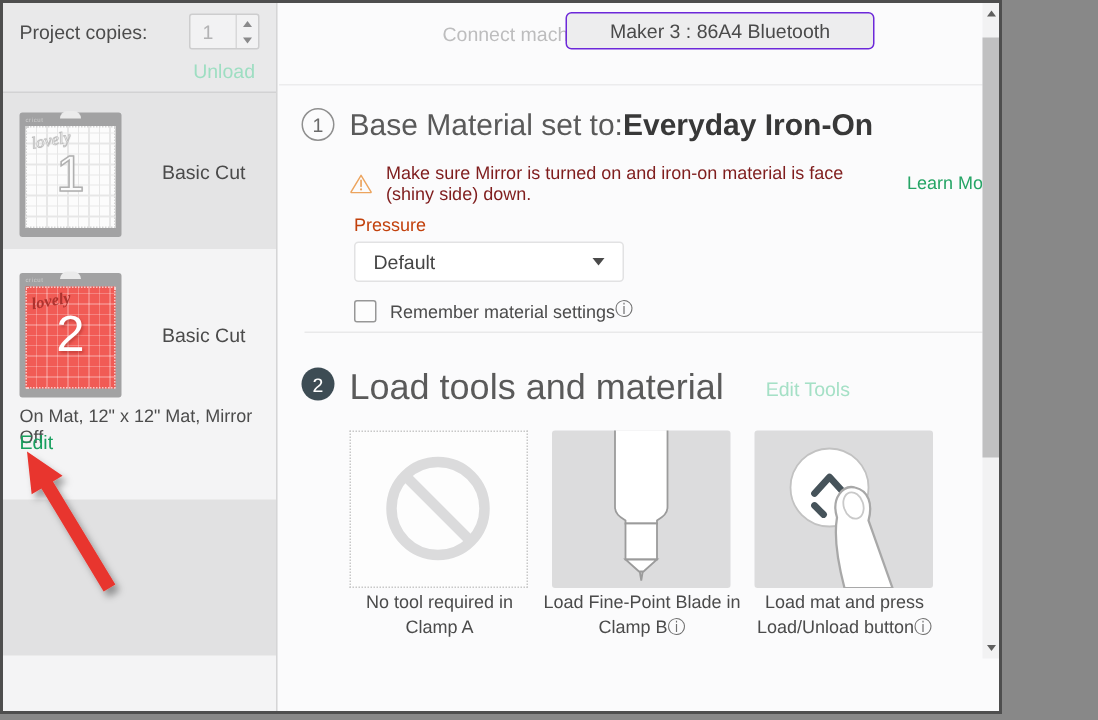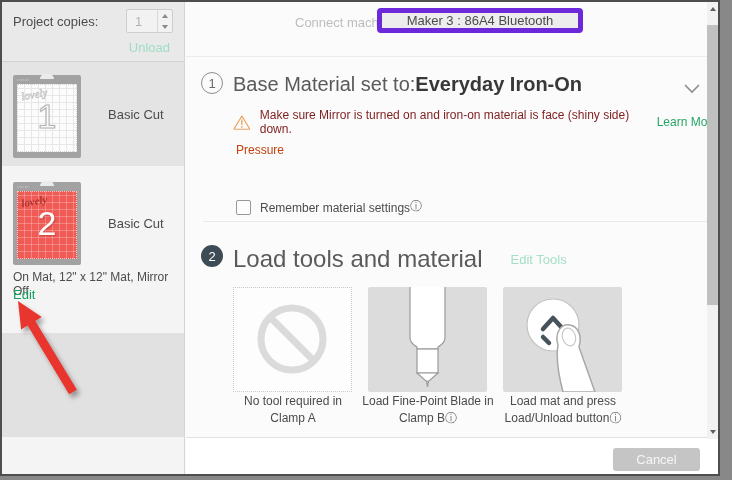--- a/index.html
+++ b/index.html
@@ -1,19 +1,19 @@
 <!DOCTYPE html>
 <html><head>
 <meta charset="utf-8">
 <style>
   * { margin:0; padding:0; box-sizing:border-box; }
   html,body { background:#888; }
   body { font-family:"Liberation Sans","DejaVu Sans",sans-serif; }
   #app {
-    position:relative; width:720px; height:476px;
+    position:relative; width:668px; height:476px;
     border:2px solid #4e4e4e; background:#fbfbfc; overflow:hidden;
   }
 
   
   .sidebar { position:absolute; left:0; top:0; width:183px; height:476px;
     background:#f4f4f5; border-right:1px solid #d5d5d6; }
   .copies-panel { position:absolute; left:0; top:0; width:100%; height:60px;
     background:#e9e9ea; border-bottom:1px solid #d2d2d3; }
   .copies-label { position:absolute; left:11px; top:12px; font-size:13px; color:#4c4c4c; }
   .copies-control { position:absolute; left:124px; top:7px; width:47px; height:24px;
@@ -55,21 +55,21 @@
   .mat-label { position:absolute; left:106px; font-size:13px; color:#4b4b4b; }
 
   .mat-info { position:absolute; left:11px; top:268px; font-size:12px; color:#4c4c4c; }
   .edit-link { position:absolute; left:11px; top:285px; font-size:13px; font-weight:normal; color:#18a05f; cursor:pointer; }
   .red-arrow-svg { position:absolute; left:0; top:0; pointer-events:none; z-index:6; }
 
   
   .content { position:absolute; left:184px; top:0; right:0; bottom:0; background:#fbfbfc; }
   .connect-label { position:absolute; left:109px; top:13px; font-size:13px; color:#bdbdbe; }
   .machine-btn { position:absolute; left:191px; top:6px; width:206px; height:25px;
-    background:#ededee; border:5px solid #6d28d9; border-radius:4px;
+    background:#ededee; border:1px solid #6d28d9; border-radius:4px;
     font-size:13px; color:#4a4a4a; display:flex; align-items:center; justify-content:center; cursor:pointer; }
   .top-divider { position:absolute; left:0; top:54px; width:533px; height:1px; background:#ececed; }
 
   .step-circle { position:absolute; width:22px; height:22px; border-radius:50%;
     font-size:13px; display:flex; align-items:center; justify-content:center; }
   .step1-circle { left:15px; top:70px; border:1px solid #8f8f8f; color:#6a6a6a; }
   .step2-circle { left:15px; top:243px; background:#3d4c54; color:#fff; }
 
   .step1-title { position:absolute; left:47px; top:71px; font-size:20px; color:#5a5a5a; }
   .step1-title b { color:#383838; font-weight:bold; }
@@ -198,20 +198,24 @@
       <svg width="19" height="17" viewBox="0 0 19 17">
         <path d="M9.5 1.6 L17.7 15.1 Q18 15.8 17.2 15.8 L1.8 15.8 Q1 15.8 1.3 15.1 Z" fill="none" stroke="#eca45e" stroke-width="1.2" stroke-linejoin="round"></path>
         <line x1="9.5" y1="5.8" x2="9.5" y2="10.6" stroke="#eca45e" stroke-width="1.4" stroke-linecap="round"></line>
         <circle cx="9.5" cy="13.2" r="0.9" fill="#eca45e"></circle>
       </svg>
       <span class="warning-text">Make sure Mirror is turned on and iron-on material is face (shiny side) down.</span>
       <span class="learn-more">Learn More</span>
     </div>
 
     <div class="pressure-label">Pressure</div>
+    <div class="pressure-select">
+      <span class="pressure-value">Default</span>
+      <span class="caret-down"></span>
+    </div>
 
     <div class="remember-row">
       <div class="checkbox"></div>
       <span class="remember-label">Remember material settings</span>
       <span class="info-glyph">ⓘ</span>
     </div>
 
     <div class="section-divider"></div>
 
     <div class="step-circle step2-circle">2</div>
@@ -250,23 +254,20 @@
     </div>
     <div class="caption cap2">
       <span>Load Fine-Point Blade in</span><br>
       <span>Clamp B</span><span class="info-glyph">ⓘ</span>
     </div>
     <div class="caption cap3">
       <span>Load mat and press</span><br>
       <span>Load/Unload button</span><span class="info-glyph">ⓘ</span>
     </div>
 
-    <div class="footer">
-      <button class="cancel-btn">Cancel</button>
-    </div>
 
     <div class="scrollbar">
       <div class="scroll-btn scroll-up">
           <span class="tri-s-up"></span>
         </div>
       <div class="scroll-thumb"></div>
       <div class="scroll-btn scroll-down">
           <span class="tri-s-down"></span>
         </div>
     </div>

